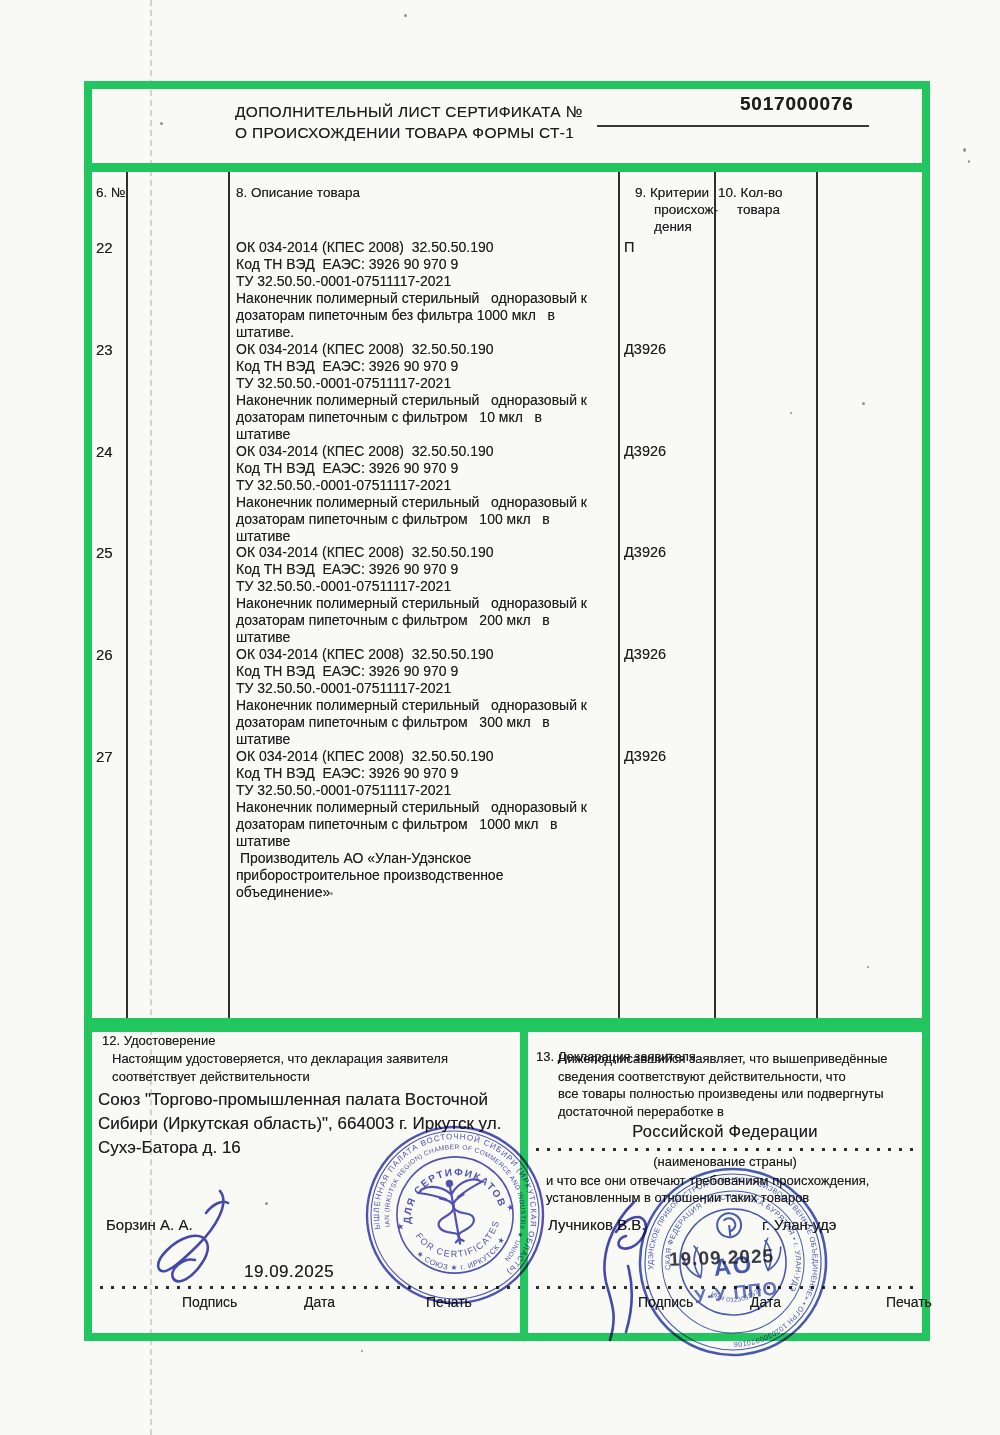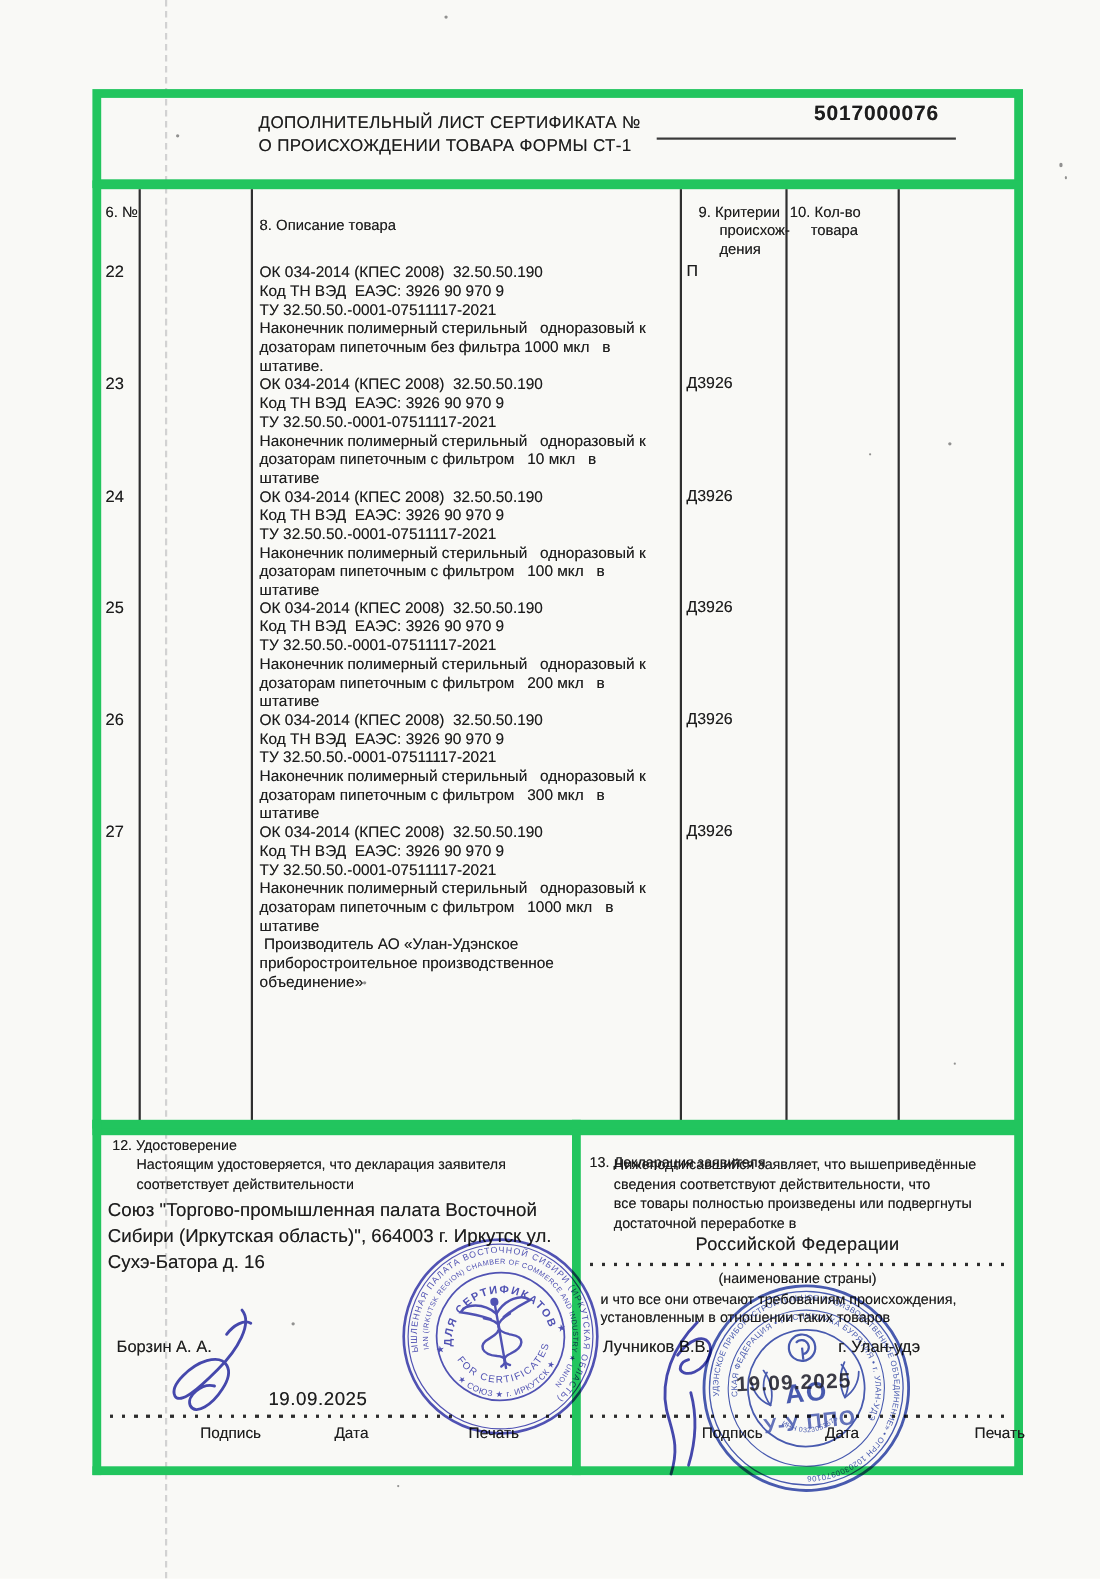--- a/index.html
+++ b/index.html
@@ -67,21 +67,21 @@
 </div>
 
 <div class="box" style="left:84px;top:164px;width:830px;height:852px;">
   <div class="vline" style="left:34px;"></div>
   <div class="vline" style="left:136px;"></div>
   <div class="vline" style="left:526px;"></div>
   <div class="vline" style="left:622px;"></div>
   <div class="vline" style="left:724px;"></div>
 
   <div class="col-head ink" style="left:4px;top:12px;width:30px;">6. №</div>
-  <div class="col-head ink" style="left:144px;top:24px;width:300px;">8. Описание товара</div>
+  <div class="col-head ink" style="left:144px;top:12px;width:300px;">8. Описание товара</div>
   <div class="col-head ink" style="left:543px;top:12px;width:86px;">9. Критерии
 происхож-
 дения</div>
   <div class="col-head ink" style="left:626px;top:12px;width:92px;">10. Кол-во
 товара</div>
 
   <div class="t-row" style="top:67px;">
     <div class="c-no ink">22</div>
     <div class="c-qty ink"></div>
     <div class="c-desc ink">ОК 034-2014 (КПЕС 2008)  32.50.50.190
@@ -159,21 +159,21 @@
 приборостроительное производственное
 объединение»</div>
     <div class="c-crit ink">Д3926</div>
     <div class="c-q10 ink"></div>
     <div class="c-inv ink"></div>
   </div>
 </div>
 
 <div class="box" style="left:84px;top:1018px;width:436px;height:307px;border-right:none;">
   <div class="abs small ink" style="left:10px;top:6px;font-weight:bold;font-weight:normal;">12. Удостоверение</div>
-  <div class="abs small ink" style="left:32px;top:24px;width:360px;">Настоящим удостоверяется, что декларация заявителя
+  <div class="abs small ink" style="left:20px;top:24px;width:360px;">Настоящим удостоверяется, что декларация заявителя
 соответствует действительности</div>
   <div class="abs org ink" style="left:6px;top:62px;width:426px;">Союз "Торгово-промышленная палата Восточной
 Сибири (Иркутская область)", 664003 г. Иркутск ул.
 Сухэ-Батора д. 16</div>
   <div class="abs signer ink" style="left:14px;top:190px;">Борзин А. А.</div>
   <div class="abs datetxt ink" style="left:152px;top:236px;">19.09.2025</div>
   <div class="dotline" style="left:8px;top:260px;width:420px;"></div>
   <div class="abs lbl ink" style="left:46px;top:268px;">Подпись</div>
   <div class="abs lbl ink" style="left:168px;top:268px;">Дата</div>
   <div class="abs lbl ink" style="left:290px;top:268px;">Печать</div>

